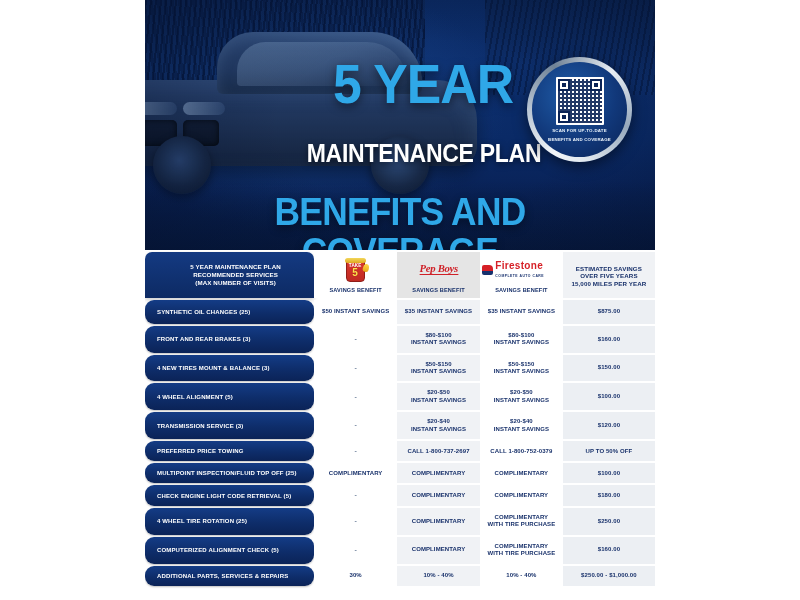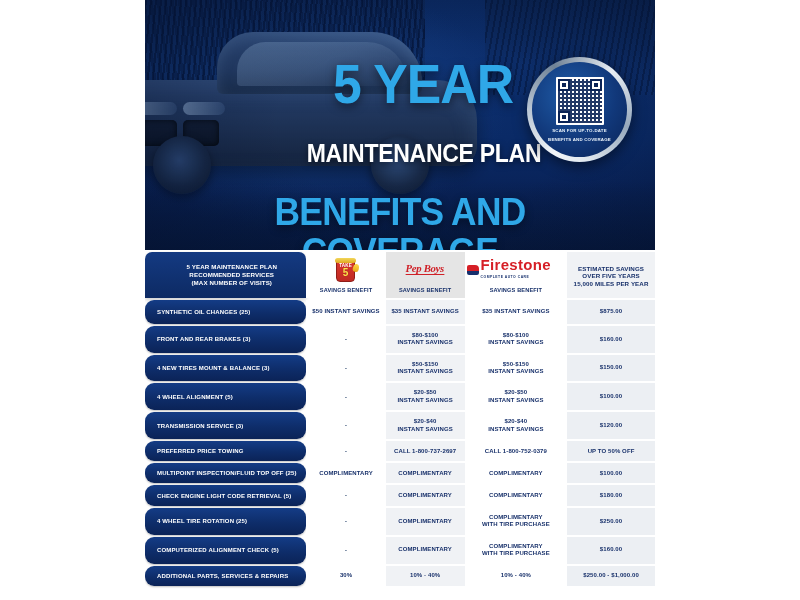--- a/index.html
+++ b/index.html
@@ -224,21 +224,21 @@
     transform:scaleX(1.02);
   }
   .logo-firestone { display:flex; align-items:center; gap:2px; }
   .logo-firestone .mark {
     width:17px; height:10px;
     background:linear-gradient(180deg,#d61f26 0 58%, #16306d 58% 100%);
     border-radius:2px 4px 2px 2px;
   }
   .logo-firestone .ftxt { text-align:left; }
   .logo-firestone .f1 {
-    color:#d61f26; font-size:15px; font-weight:bold; line-height:9px; letter-spacing:.3px;
+    color:#d61f26; font-size:10px; font-weight:bold; line-height:9px; letter-spacing:.3px;
   }
   .logo-firestone .f2 {
     color:#16306d; font-size:3.4px; font-weight:bold; line-height:4px; letter-spacing:.5px;
   }
 
   
   .cell-label {
     background:linear-gradient(180deg,#143c86 0%,#0e2d6a 55%,#0b2357 100%);
     color:#ffffff; font-size:6px; font-weight:bold; letter-spacing:.15px;
     padding:7px 6px 7px 12px; border-radius:9px; width:147px;

